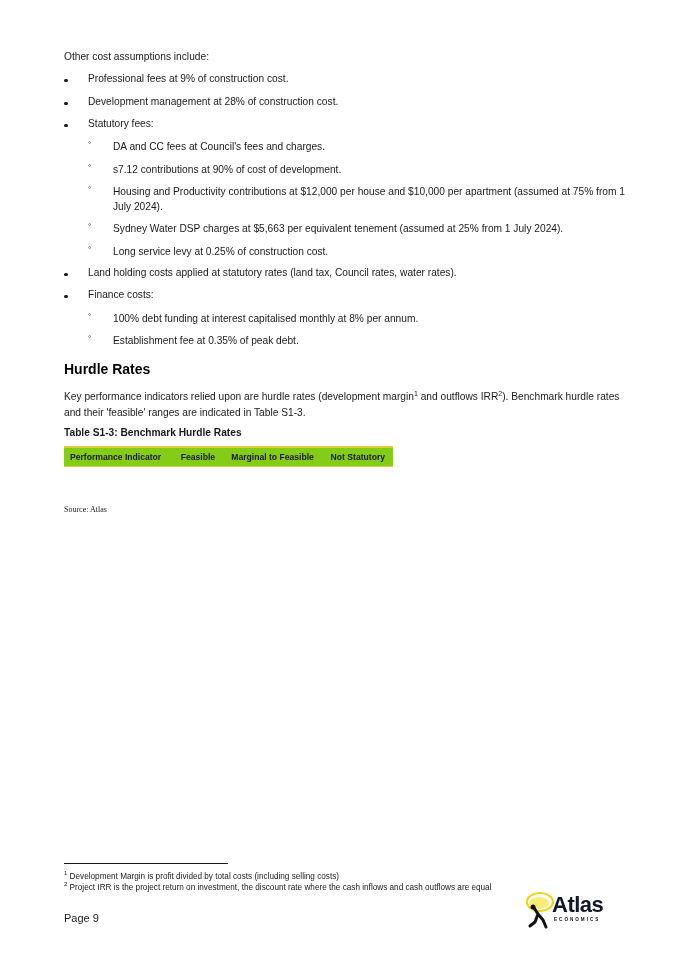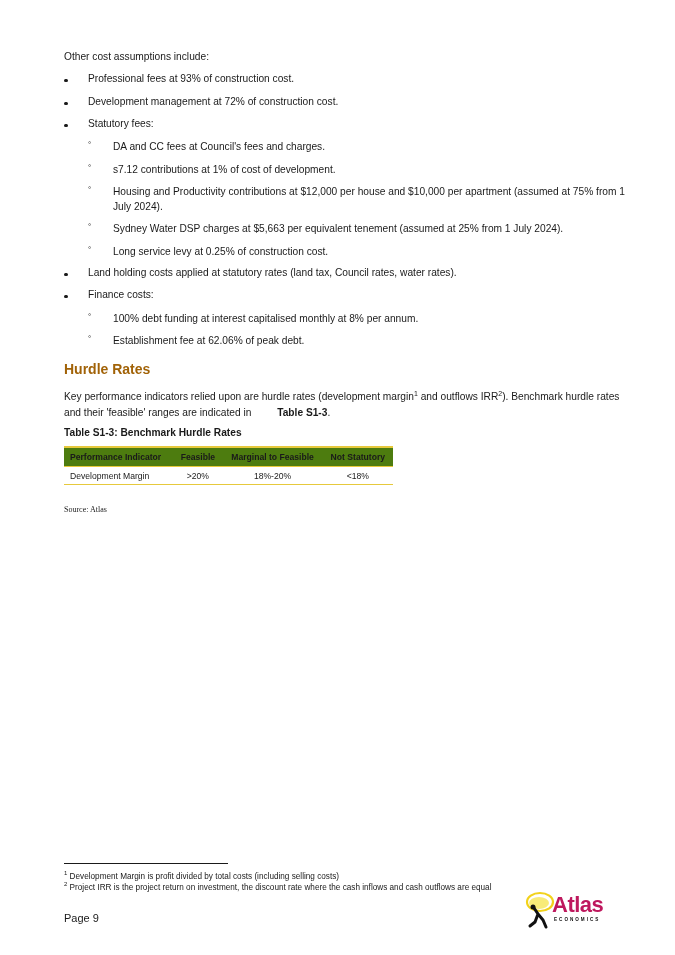--- a/index.html
+++ b/index.html
@@ -6,66 +6,66 @@
   body { width: 675px; height: 955px; position: relative; font-family: "Liberation Sans", sans-serif; color: #1a1a1a; overflow: hidden; }
   .page { position: absolute; left: 0; top: 0; width: 667px; height: 955px; }
   .p { position: absolute; left: 64px; font-size: 10.2px; line-height: 14px; }
   .bullet-row { position: absolute; left: 64px; font-size: 10.2px; line-height: 14px; width: 560px; }
   .bullet-row .mark { position: absolute; left: 0; top: 0; width: 10px; }
   .bullet-row .txt { position: absolute; left: 24px; width: 530px; }
   .sub-row { position: absolute; left: 88px; font-size: 10.2px; line-height: 15px; width: 540px; }
   .sub-row .mark { position: absolute; left: 0; top: -2px; font-size: 8px; }
   .sub-row .txt { position: absolute; left: 25px; width: 520px; }
   .dot { display: inline-block; width: 3.5px; height: 3.5px; background: #1a1a1a; border-radius: 50%; margin-top: 5px; }
-  .heading { position: absolute; left: 64px; top: 361px; font-size: 14px; font-weight: bold; color: #a16207; }
+  .heading { position: absolute; left: 64px; top: 361px; font-size: 14px; font-weight: bold; color: #000000; }
   .para { position: absolute; left: 64px; top: 389px; width: 560px; font-size: 10.2px; line-height: 15.5px; }
-  .para b { font-weight: bold; margin-left: 23px; }
+  .para b { font-weight: normal; }
   .para sup { font-size: 7px; line-height: 0; }
   .table-caption { position: absolute; left: 64px; top: 427px; font-size: 10.2px; font-weight: bold; text-align: right; }
   table.hurdle { position: absolute; left: 64px; top: 446px; border-collapse: collapse; font-size: 8.6px; width: 329px; }
-  table.hurdle th { background: #4d7c0f; font-weight: bold; height: 18px; padding: 0 6px; border-top: 2px solid #e6c93c; border-bottom: 1.5px solid #e6c93c; }
+  table.hurdle th { background: #84cc16; font-weight: bold; height: 18px; padding: 0 6px; border-top: 2px solid #e6c93c; border-bottom: 1.5px solid #e6c93c; }
   table.hurdle td { height: 17px; padding: 0 6px; border-bottom: 1.5px solid #e6c93c; }
   table.hurdle .left { text-align: left; }
   table.hurdle .center { text-align: center; }
   .source { position: absolute; left: 64px; top: 505px; font-size: 8px; font-family: Liberation Serif, serif; }
   .footnote-rule { position: absolute; left: 64px; top: 863px; width: 164px; height: 1px; background: #1a1a1a; }
   .footnote { position: absolute; left: 64px; font-size: 8.2px; line-height: 10px; }
   .footnote sup { font-size: 6px; }
   .page-num { position: absolute; left: 64px; top: 912px; font-size: 11px; }
   .logo { position: absolute; left: 522px; top: 890px; width: 95px; height: 40px; }
-  .logo-text { position: absolute; left: 30px; top: 2px; font-size: 22px; font-weight: bold; color: #be185d; letter-spacing: -0.5px; }
+  .logo-text { position: absolute; left: 30px; top: 2px; font-size: 22px; font-weight: bold; color: #0f172a; letter-spacing: -0.5px; }
   .logo-sub { position: absolute; left: 32px; top: 27px; font-size: 4.6px; font-weight: bold; letter-spacing: 2px; color: #111; }
 </style>
 </head>
 <body>
 
 <div class="page">
 
   <div class="p" style="top:50px;">Other cost assumptions include:</div>
 
   <div class="bullet-row" style="top:72px;">
     <span class="mark"><span class="dot"></span></span>
-    <span class="txt">Professional fees at 93% of construction cost.</span>
+    <span class="txt">Professional fees at 9% of construction cost.</span>
   </div>
   <div class="bullet-row" style="top:95px;">
     <span class="mark"><span class="dot"></span></span>
-    <span class="txt">Development management at 72% of construction cost.</span>
+    <span class="txt">Development management at 28% of construction cost.</span>
   </div>
   <div class="bullet-row" style="top:117px;">
     <span class="mark"><span class="dot"></span></span>
     <span class="txt">Statutory fees:</span>
   </div>
 
   <div class="sub-row" style="top:139px;">
     <span class="mark">°</span>
     <span class="txt">DA and CC fees at Council's fees and charges.</span>
   </div>
   <div class="sub-row" style="top:162px;">
     <span class="mark">°</span>
-    <span class="txt">s7.12 contributions at 1% of cost of development.</span>
+    <span class="txt">s7.12 contributions at 90% of cost of development.</span>
   </div>
   <div class="sub-row" style="top:184px;">
     <span class="mark">°</span>
     <span class="txt">Housing and Productivity contributions at $12,000 per house and $10,000 per apartment (assumed at 75% from 1 July 2024).</span>
   </div>
   <div class="sub-row" style="top:221px;">
     <span class="mark">°</span>
     <span class="txt">Sydney Water DSP charges at $5,663 per equivalent tenement (assumed at 25% from 1 July 2024).</span>
   </div>
   <div class="sub-row" style="top:244px;">
@@ -81,45 +81,39 @@
     <span class="mark"><span class="dot"></span></span>
     <span class="txt">Finance costs:</span>
   </div>
 
   <div class="sub-row" style="top:311px;">
     <span class="mark">°</span>
     <span class="txt">100% debt funding at interest capitalised monthly at 8% per annum.</span>
   </div>
   <div class="sub-row" style="top:333px;">
     <span class="mark">°</span>
-    <span class="txt">Establishment fee at 62.06% of peak debt.</span>
+    <span class="txt">Establishment fee at 0.35% of peak debt.</span>
   </div>
 
   <div class="heading">Hurdle Rates</div>
 
   <div class="para"><span>Key performance indicators relied upon are hurdle rates (development margin</span><sup>1</sup><span> and outflows IRR</span><sup>2</sup><span>). Benchmark hurdle rates and their 'feasible' ranges are indicated in </span><b>Table S1-3</b><span>.</span></div>
 
   <div class="table-caption">Table S1-3: Benchmark Hurdle Rates</div>
 
   <table class="hurdle">
     <thead>
       <tr>
         <th class="left">Performance Indicator</th>
         <th class="center">Feasible</th>
         <th class="center">Marginal to Feasible</th>
         <th class="center">Not Statutory</th>
       </tr>
     </thead>
     <tbody>
-      <tr>
-        <td class="left">Development Margin</td>
-        <td class="center">&gt;20%</td>
-        <td class="center">18%-20%</td>
-        <td class="center">&lt;18%</td>
-      </tr>
     </tbody>
   </table>
 
   <div class="source">Source: Atlas</div>
 
   <div class="footnote-rule"></div>
   <div class="footnote" style="top:868px;"><sup>1</sup><span> Development Margin is profit divided by total costs (including selling costs)</span></div>
   <div class="footnote" style="top:879px;"><sup>2</sup><span> Project IRR is the project return on investment, the discount rate where the cash inflows and cash outflows are equal</span></div>
 
   <div class="page-num">Page 9</div>

